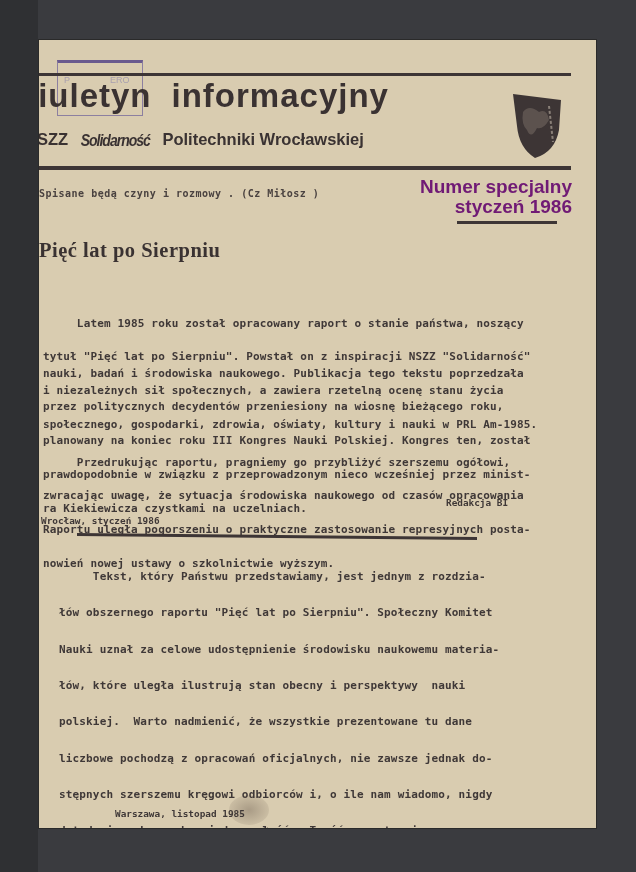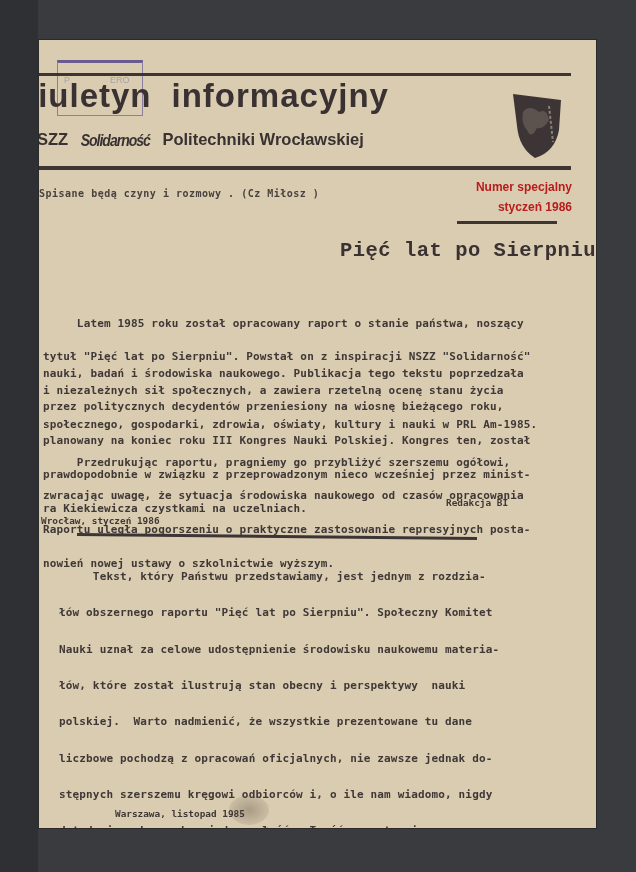--- a/index.html
+++ b/index.html
@@ -43,26 +43,26 @@
   .crest {
     position:absolute; left:470px; top:50px; width:56px; height:70px;
   }
   .motto {
     position:absolute; left:0px; top:148px; font-size:10px; letter-spacing:0.5px;
     font-weight:bold; color:#4a4240; white-space:nowrap;
   }
   .issue {
     position:absolute; right:24px; top:137px; text-align:right;
     font-family:"Liberation Sans", sans-serif; font-weight:bold;
-    font-size:12px; line-height:20px; color:#b91c1c;
+    font-size:19px; line-height:20px; color:#701a75;
   }
   .issue-rule { position:absolute; left:418px; top:181px; width:100px; height:3px; background:#3d3535; }
   .doc-title {
-    position:absolute; left:0; width:100%; top:199px; text-align:right;
-    font-family:Liberation Mono, monospace; font-weight:bold;
+    position:absolute; left:0; width:100%; top:199px; text-align:left;
+    font-family:Liberation Serif, serif; font-weight:bold;
     font-size:20.5px; color:#3a3232; letter-spacing:0.5px;
   }
   .typed {
     position:absolute; font-size:11px; line-height:11.3px; font-weight:bold;
     color:#3f3837; white-space:pre; letter-spacing:0.15px;
   }
   .sig { position:absolute; font-size:9.4px; font-weight:bold; color:#3f3837; white-space:pre; }
   .mid-rule { position:absolute; left:108px; top:496px; width:330px; height:3px; background:#3d3535; transform:rotate(0.6deg); }
   .smudge { position:absolute; left:190px; top:755px; width:40px; height:30px; border-radius:50%;
     background:radial-gradient(ellipse, rgba(80,65,55,0.35), rgba(80,65,55,0)); }
@@ -133,21 +133,21 @@
 
   <div class="sig" style="left:2px;top:451px;margin-top:24px;">Wrocław, styczeń 1986</div>
   <div class="sig" style="left:407px;top:457px;text-align:center;">Redakcja BI</div>
 
   <div class="mid-rule" style="left:38px;top:495px;width:400px;"></div>
 
   <div class="typed" style="left:20px;top:507px;line-height:12.1px;">
     <div>     Tekst, który Państwu przedstawiamy, jest jednym z rozdzia-</div>
     <div>łów obszernego raportu "Pięć lat po Sierpniu". Społeczny Komitet</div>
     <div>Nauki uznał za celowe udostępnienie środowisku naukowemu materia-</div>
-    <div>łów, które został ilustrują stan obecny i perspektywy  nauki</div>
+    <div>łów, które uległa ilustrują stan obecny i perspektywy  nauki</div>
     <div>polskiej.  Warto nadmienić, że wszystkie prezentowane tu dane</div>
     <div>liczbowe pochodzą z opracowań oficjalnych, nie zawsze jednak do-</div>
     <div>stępnych szerszemu kręgowi odbiorców i, o ile nam wiadomo, nigdy</div>
     <div>dotąd nie zebranych w jedną całość.  Treść raportu nie wymaga</div>
     
     
     
     
     
     

